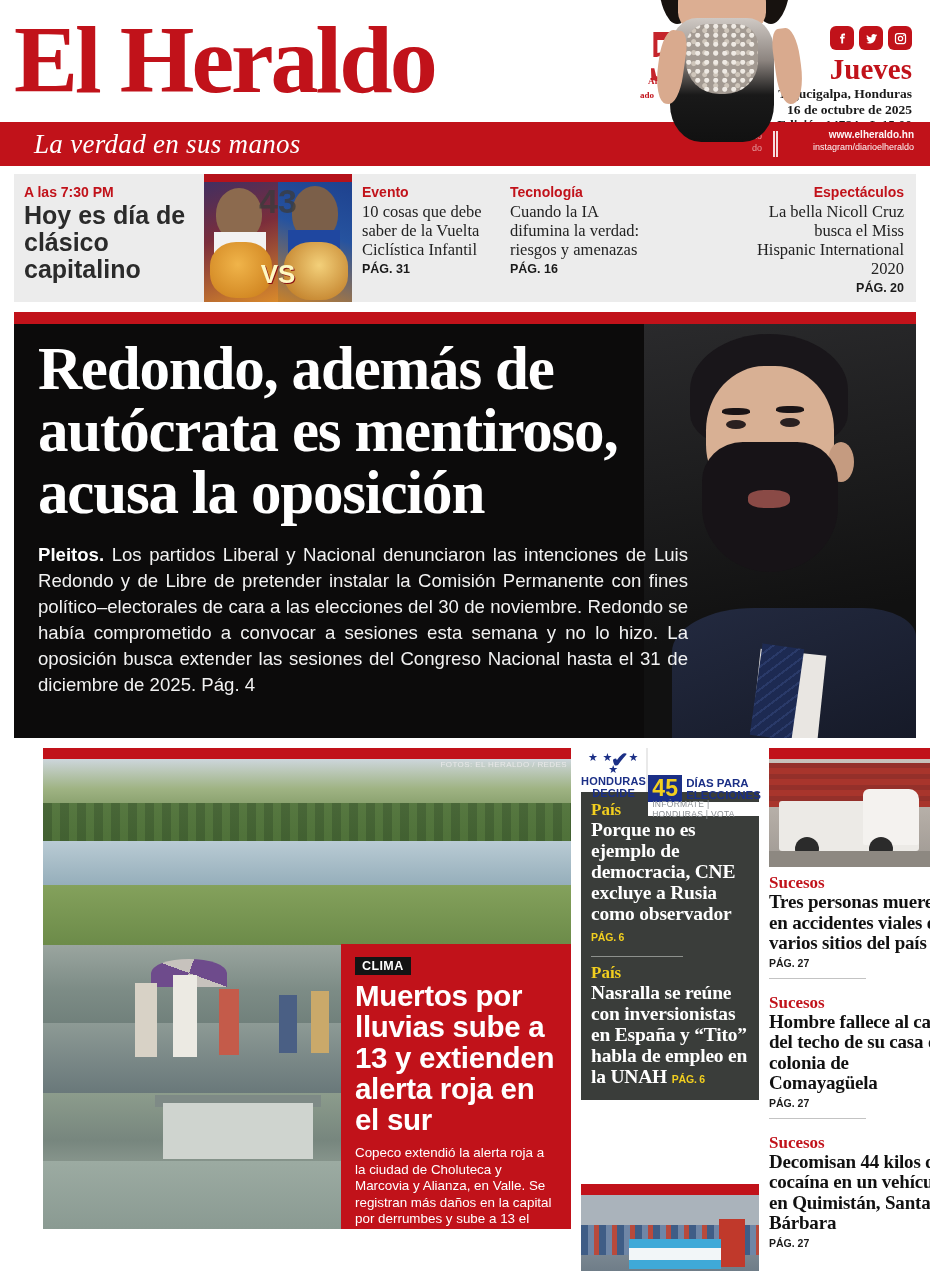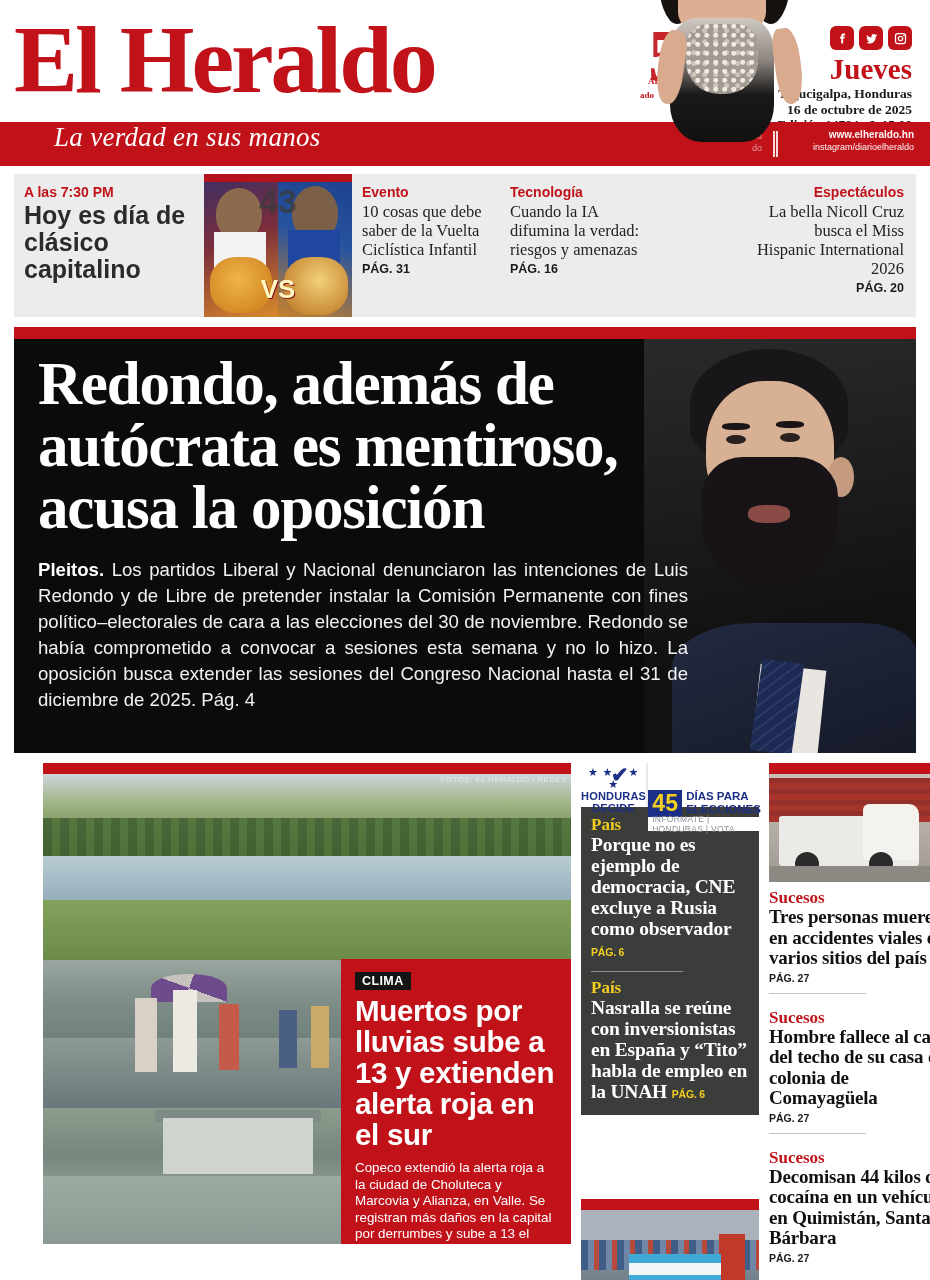--- a/index.html
+++ b/index.html
@@ -53,21 +53,21 @@
   }
   .placeinfo {
     position: absolute; right: 18px; top: 86px; text-align: right;
     font-family: "Liberation Serif", serif; font-weight: bold;
     font-size: 13.5px; color: #1a1a1a; line-height: 15.5px;
   }
 
   
   .slogan-bar {
     position: relative; height: 44px; background: #c1121a; color: #fff;
-    display: flex; align-items: flex-start; padding-left: 54px;
+    display: flex; align-items: center; padding-left: 34px;
   }
   .slogan {
     font-family: "Liberation Serif", serif; font-style: italic;
     font-size: 27px; letter-spacing: .3px;
   }
   .site-info {
     position: absolute; right: 16px; top: 7px; text-align: right;
     font-family: "Liberation Sans", sans-serif; font-size: 9px;
     color: #fff; line-height: 12px; opacity: .96;
   }
@@ -75,21 +75,21 @@
   .divider-bars {
     position: absolute; right: 152px; top: 9px; width: 5px; height: 26px;
     border-left: 2px solid rgba(255,255,255,.85);
     border-right: 2px solid rgba(255,255,255,.85);
   }
   .faded-left { position: absolute; right: 168px; top: 8px; font-family:"Liberation Sans",sans-serif;
      font-size: 9px; color: rgba(255,255,255,.55); line-height: 12px; text-align: right; }
 
   
   .teaser {
-    position: relative; margin: 8px 14px 0 14px; height: 143px;
+    position: relative; margin: 8px 14px 0 14px; height: 128px;
     background: #ececec; display: flex; align-items: stretch;
   }
   .teaser-item { position: relative; padding: 10px 8px 6px 10px; }
   .t-kicker {
     font-family: "Liberation Sans", sans-serif; font-weight: bold;
     color: #c1121a; font-size: 14px; margin-bottom: 2px;
   }
   .t-head-big {
     font-family: "Liberation Sans", sans-serif; font-weight: bold;
     font-size: 25px; line-height: 27px; color: #2b2b2b;
@@ -274,21 +274,21 @@
     width: 78px; background: #fff; color: #1b2f86; text-align: center; padding-top: 3px;
     border-right: 2px solid #e9e9e9;
   }
   .eb-stars { font-size: 11px; color: #1b2f86; letter-spacing: 1px; line-height: 12px; }
   .eb-check { position: absolute; left: 30px; top: 2px; font-size: 21px; color: #1b2f86; font-weight: bold; line-height: 21px;}
   .eb-hn {
     font-family: "Liberation Sans", sans-serif; font-weight: bold; font-size: 11px;
     color: #1b2f86; line-height: 12px; letter-spacing: .2px;
   }
   .eb-right { flex: 1; background: #fff; display: flex; flex-direction: column; }
-  .eb-row { display: flex; align-items: flex-start; height: 30px; margin-top: 27px; }
+  .eb-row { display: flex; align-items: flex-end; height: 30px; margin-top: 27px; }
   .eb-num {
     width: 34px; background: #1b2f86; color: #f2cf1f;
     font-family: "Liberation Sans", sans-serif; font-weight: bold; font-size: 23px;
     display: flex; align-items: center; justify-content: center;
   }
   .eb-lbl {
     flex: 1; padding-left: 4px; color: #1b2f86;
     font-family: "Liberation Sans", sans-serif; font-weight: bold;
     font-size: 11.5px; line-height: 12.6px; display: flex; flex-direction: column;
     justify-content: center;
@@ -438,21 +438,21 @@
     <div class="teaser-item t-3">
       <div class="t-kicker">Tecnología</div>
       <div class="t-text">Cuando la IA difumina la verdad: riesgos y amenazas</div>
       <div class="t-pag">PÁG. 16</div>
     </div>
 
     <div class="t-gap"></div>
 
     <div class="teaser-item t-4">
       <div class="t-kicker">Espectáculos</div>
-      <div class="t-text">La bella Nicoll Cruz busca el Miss Hispanic International 2026</div>
+      <div class="t-text">La bella Nicoll Cruz busca el Miss Hispanic International 2020</div>
       <div class="t-pag">PÁG. 20</div>
     </div>
   </div>
 
   <div class="model">
 
     <div class="hairL"></div>
     <div class="hairR"></div>
 
     <div class="chest"></div>

